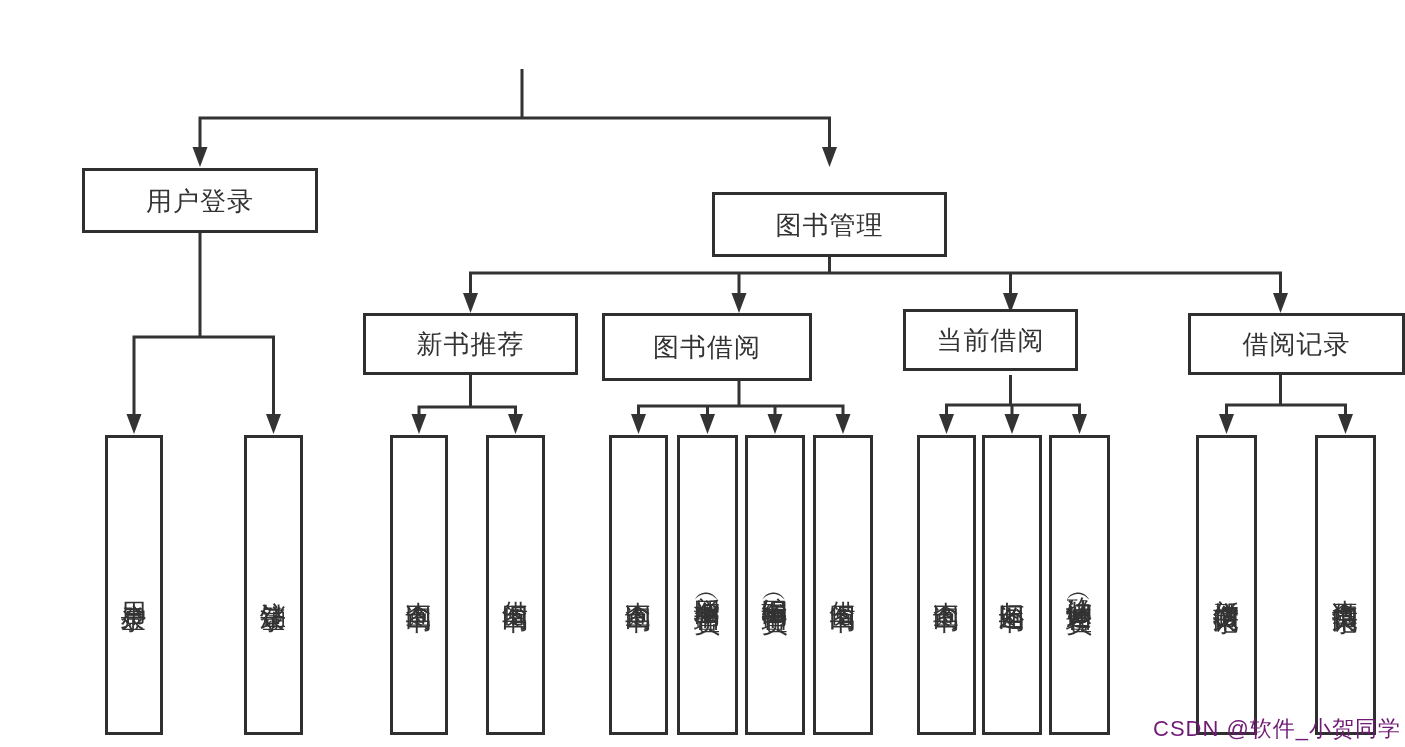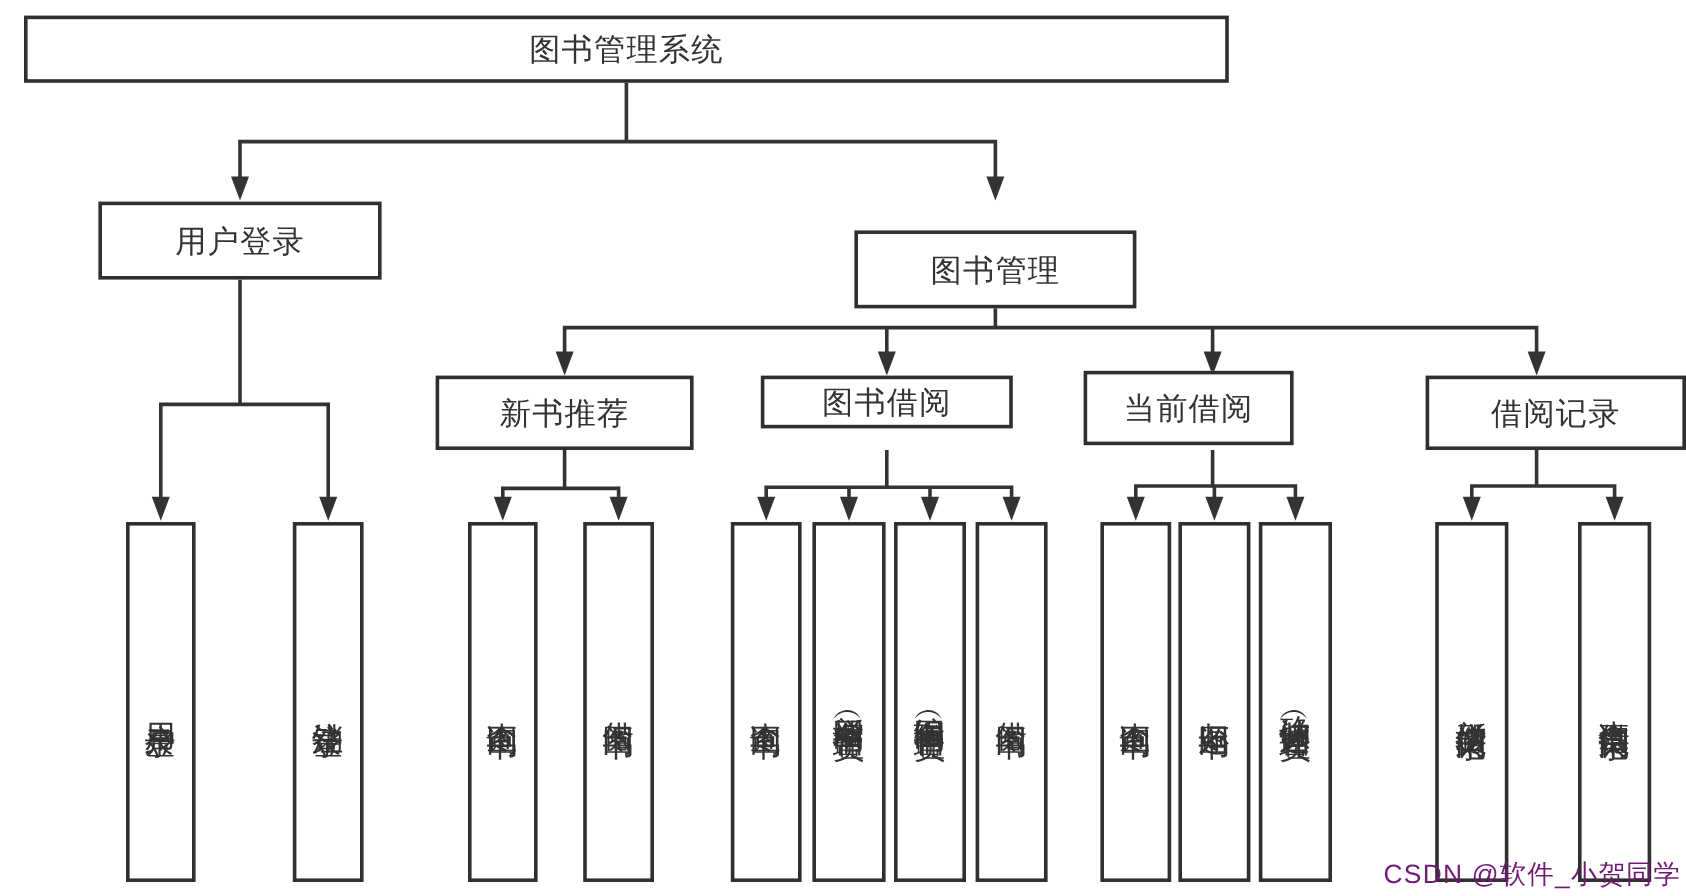--- a/index.html
+++ b/index.html
@@ -101,27 +101,26 @@
       <polygon fill="#333333" stroke="none" points="1004.5,414 1019.5,414 1012,434"></polygon>
       <polygon fill="#333333" stroke="none" points="1072,414 1087,414 1079.5,434"></polygon>
     </g>
     <g>
       <path d="M1280.5 375 V405 M1226.5 405 H1345.5 M1226.5 403.5 V418 M1345.5 403.5 V418"></path>
       <polygon fill="#333333" stroke="none" points="1219,414 1234,414 1226.5,434"></polygon>
       <polygon fill="#333333" stroke="none" points="1338,414 1353,414 1345.5,434"></polygon>
     </g>
   </svg>
 
-  <div class="node" style="left:20px; top:13px; width:1004px; height:56px;">图书管理系统</div>
 
   <div class="node" style="left:82px; top:168px; width:236px; height:65px;">用户登录</div>
   <div class="node" style="left:712px; top:168px; width:235px; height:65px;margin-top:24px;">图书管理</div>
 
   <div class="node" style="left:363px; top:313px; width:215px; height:62px;">新书推荐</div>
-  <div class="node" style="left:634px; top:313px; width:210px; height:44px;">图书借阅</div>
+  <div class="node" style="left:602px; top:313px; width:210px; height:68px;">图书借阅</div>
   <div class="node" style="left:903px; top:309px; width:175px; height:62px;">当前借阅</div>
   <div class="node" style="left:1172px; top:313px; width:217px; height:62px;margin-left:16px;">借阅记录</div>
 
   <div class="leaf" style="left:105px; width:58px;">用户登录</div>
   <div class="leaf" style="left:244px; width:59px;">注销登录</div>
 
   <div class="leaf" style="left:390px; width:58px;">查询图书</div>
   <div class="leaf" style="left:486px; width:59px;">借阅图书</div>
 
   <div class="leaf" style="left:609px; width:59px;">查询图书</div>

